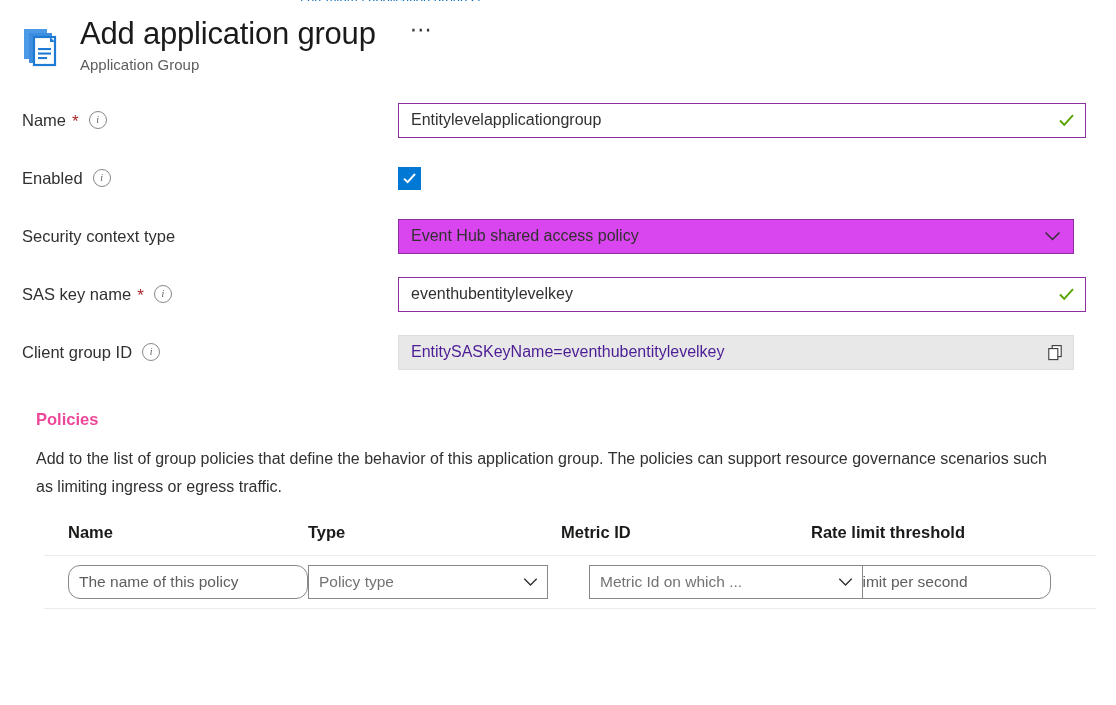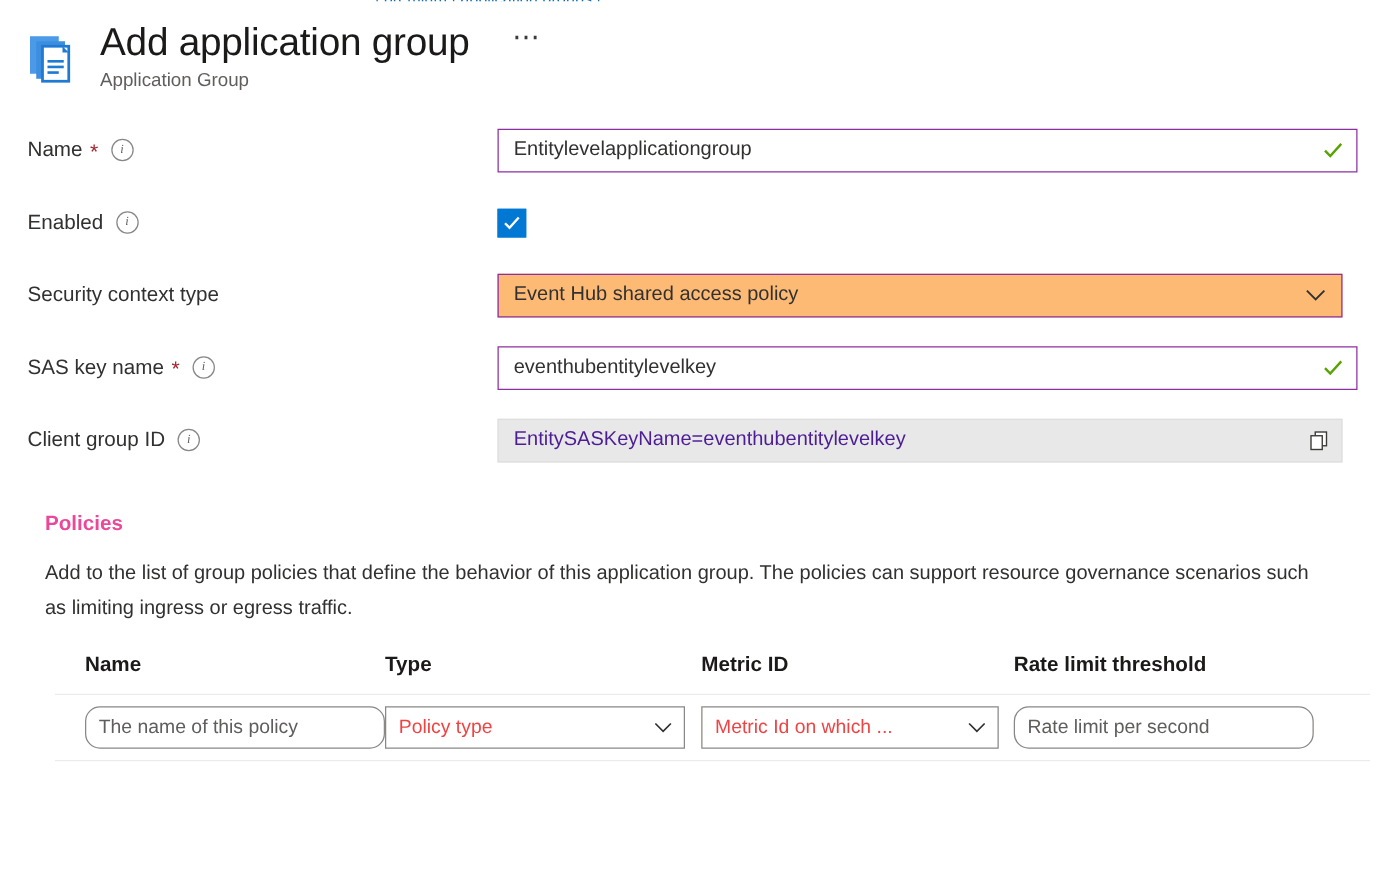--- a/index.html
+++ b/index.html
@@ -145,21 +145,21 @@
     width: 17px;
     height: 17px;
     pointer-events: none;
   }
 
   .select-box {
     width: 676px;
     height: 35px;
     box-sizing: border-box;
     border: 1px solid #8c2fa0;
-    background: #fdba74;
+    background: #d946ef;
     display: flex;
     align-items: center;
     padding: 0 12px;
     font-size: 16px;
     color: #323130;
     cursor: pointer;
     position: relative;
   }
   .select-box .chev {
     position: absolute;
@@ -265,35 +265,35 @@
   .cell-input::placeholder { color: #605e5c; opacity: 1; }
   .cell-select {
     height: 34px;
     box-sizing: border-box;
     border: 1px solid #8a8886;
     background: #ffffff;
     display: flex;
     align-items: center;
     padding: 0 28px 0 10px;
     font-size: 15.5px;
-    color: #ef4444;
+    color: #737373;
     cursor: pointer;
     position: relative;
     white-space: nowrap;
     overflow: hidden;
   }
   .cell-select .chev {
     position: absolute;
     right: 9px;
     top: 50%;
     transform: translateY(-50%);
   }
   .w-name { width: 240px; }
   .w-type { width: 240px; }
-  .w-metric { width: 238px; }
+  .w-metric { width: 274px; margin-left: 28px; }
   .w-rate { width: 240px; }
 </style>
 </head>
 <body>
 
 <div class="breadcrumb-sliver">| premium | application groups |</div>
 
 <div class="header">
 
   <div class="app-icon">

